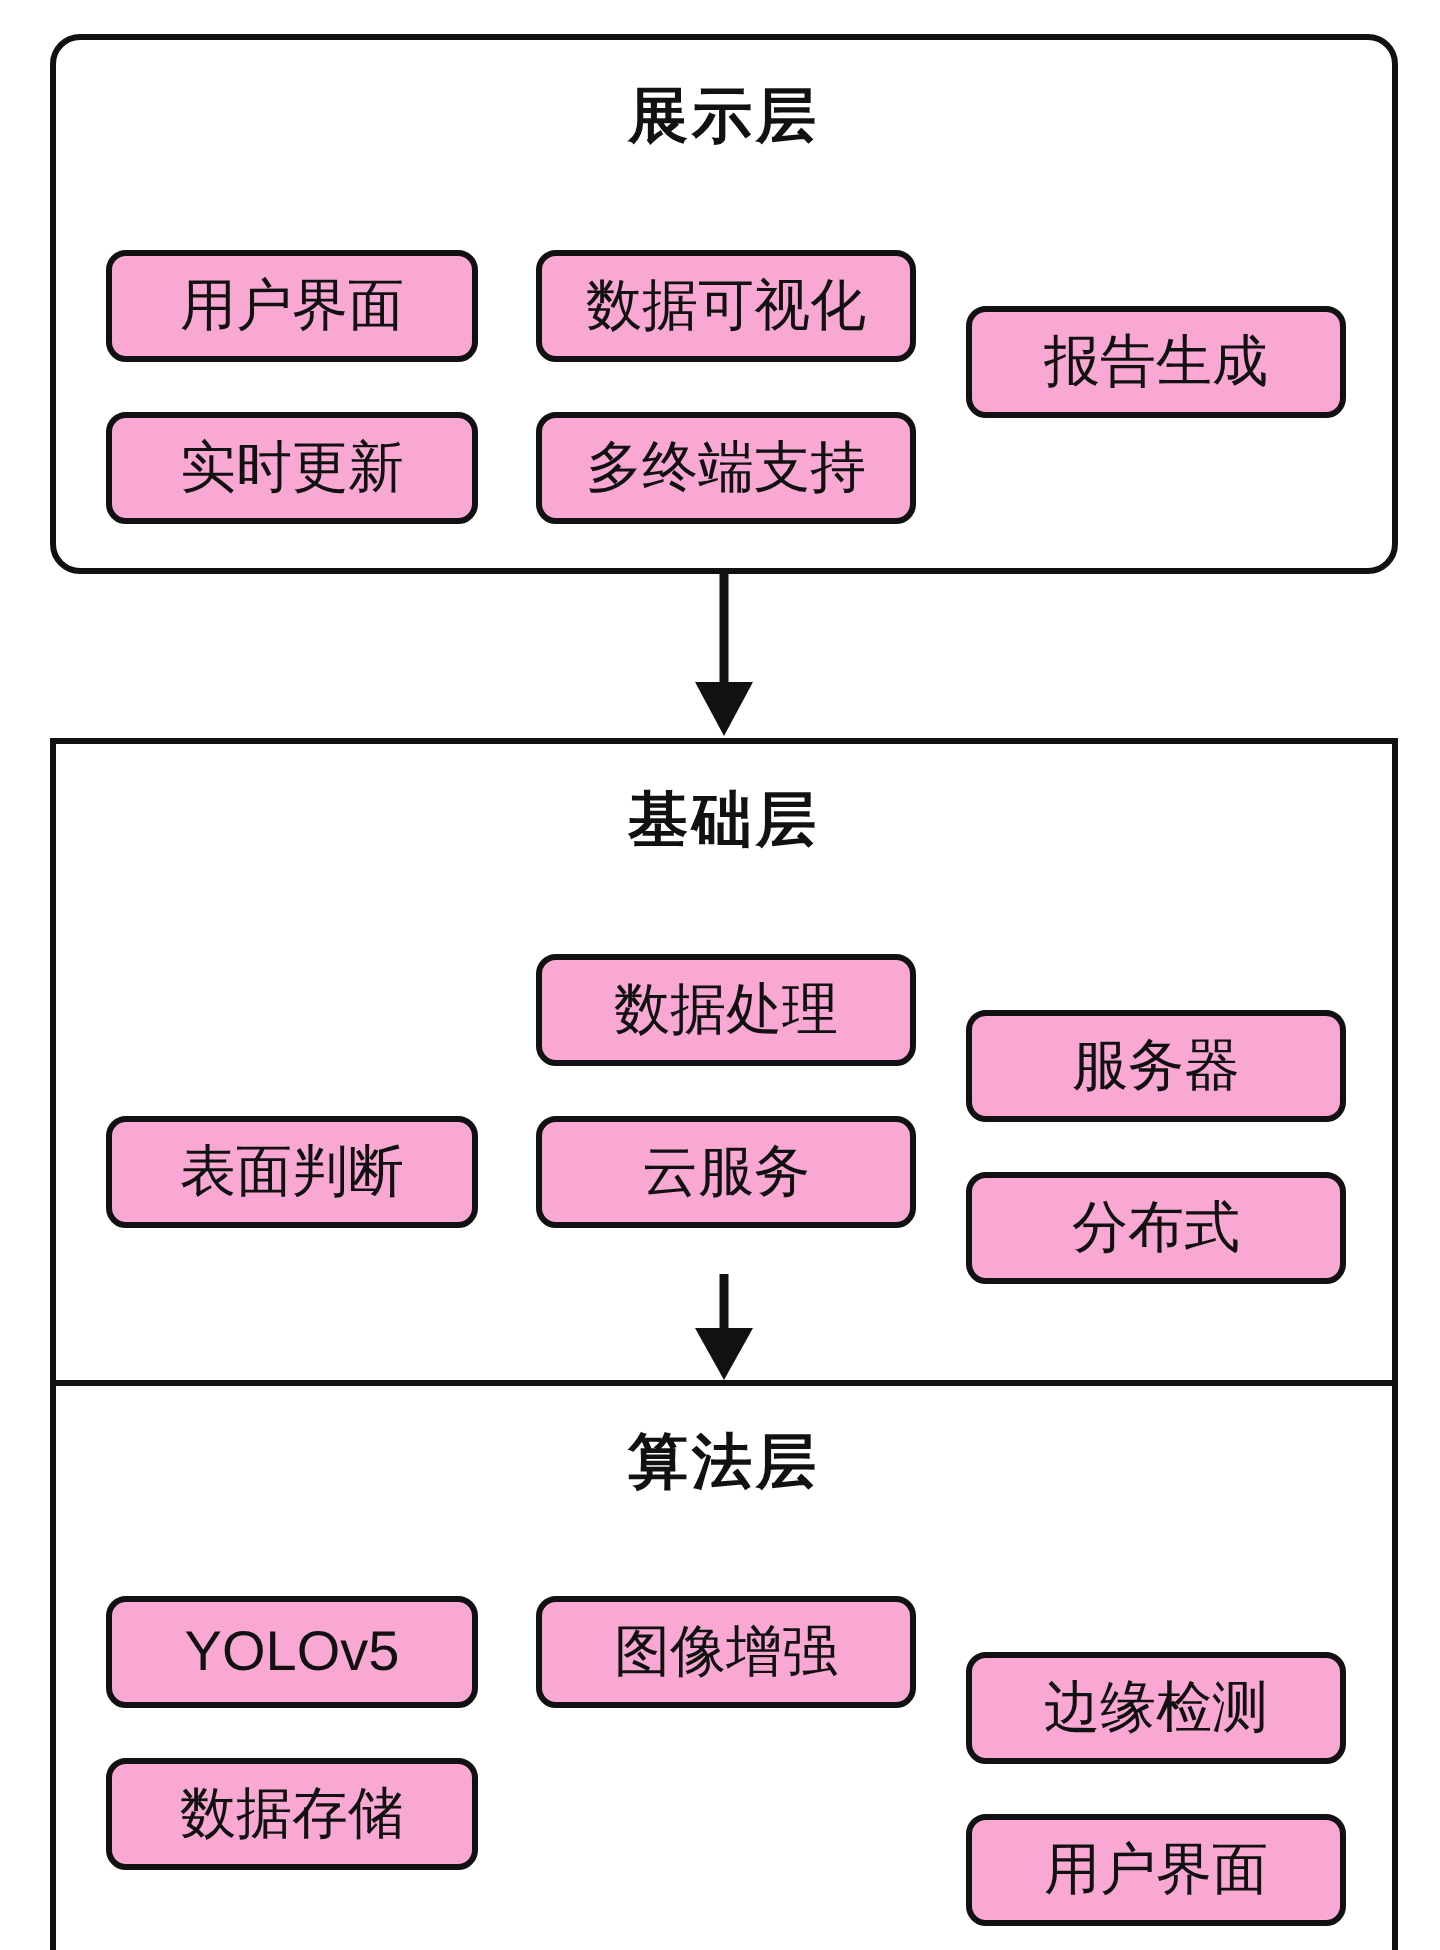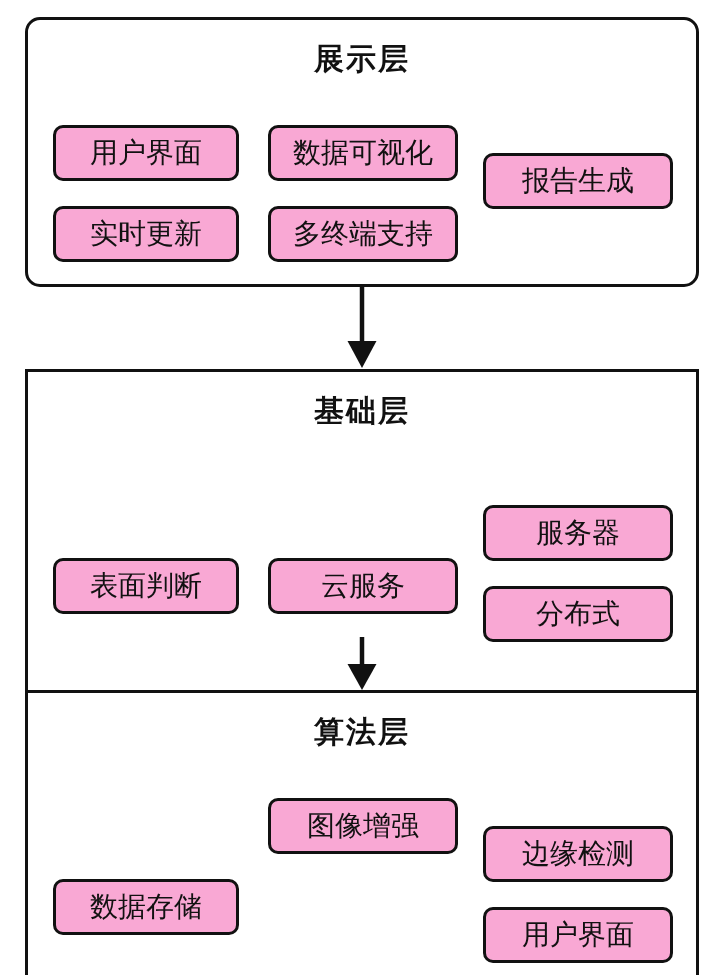--- a/index.html
+++ b/index.html
@@ -47,32 +47,34 @@
     <div class="node c1 r1">多终端支持</div>
   </section>
 
   <svg class="arrow" id="arrow-0" viewBox="0 0 44 81">
     <line x1="22" y1="0" x2="22" y2="58" stroke="#111111" stroke-width="4.5"></line>
     <polygon points="7.5,54 36.5,54 22,81" fill="#111111"></polygon>
   </svg>
 
   <section class="layer" id="layer-1">
     <div class="layer-title">基础层</div>
+    <div class="node c1 r0">数据处理</div>
     <div class="node c2 r0">服务器</div>
     <div class="node c0 r1">表面判断</div>
     <div class="node c1 r1">云服务</div>
     <div class="node c2 r1">分布式</div>
   </section>
 
   <svg class="arrow" id="arrow-1" viewBox="0 0 44 53">
     <line x1="22" y1="0" x2="22" y2="31" stroke="#111111" stroke-width="4.5"></line>
     <polygon points="7.5,27 36.5,27 22,53" fill="#111111"></polygon>
   </svg>
 
   <section class="layer" id="layer-2">
     <div class="layer-title">算法层</div>
+    <div class="node c0 r0">YOLOv5</div>
     <div class="node c2 r0">边缘检测</div>
     <div class="node c1 r0">图像增强</div>
     <div class="node c0 r1">数据存储</div>
     <div class="node c2 r1">用户界面</div>
   </section>
 
 </div>
 
 </body></html>

